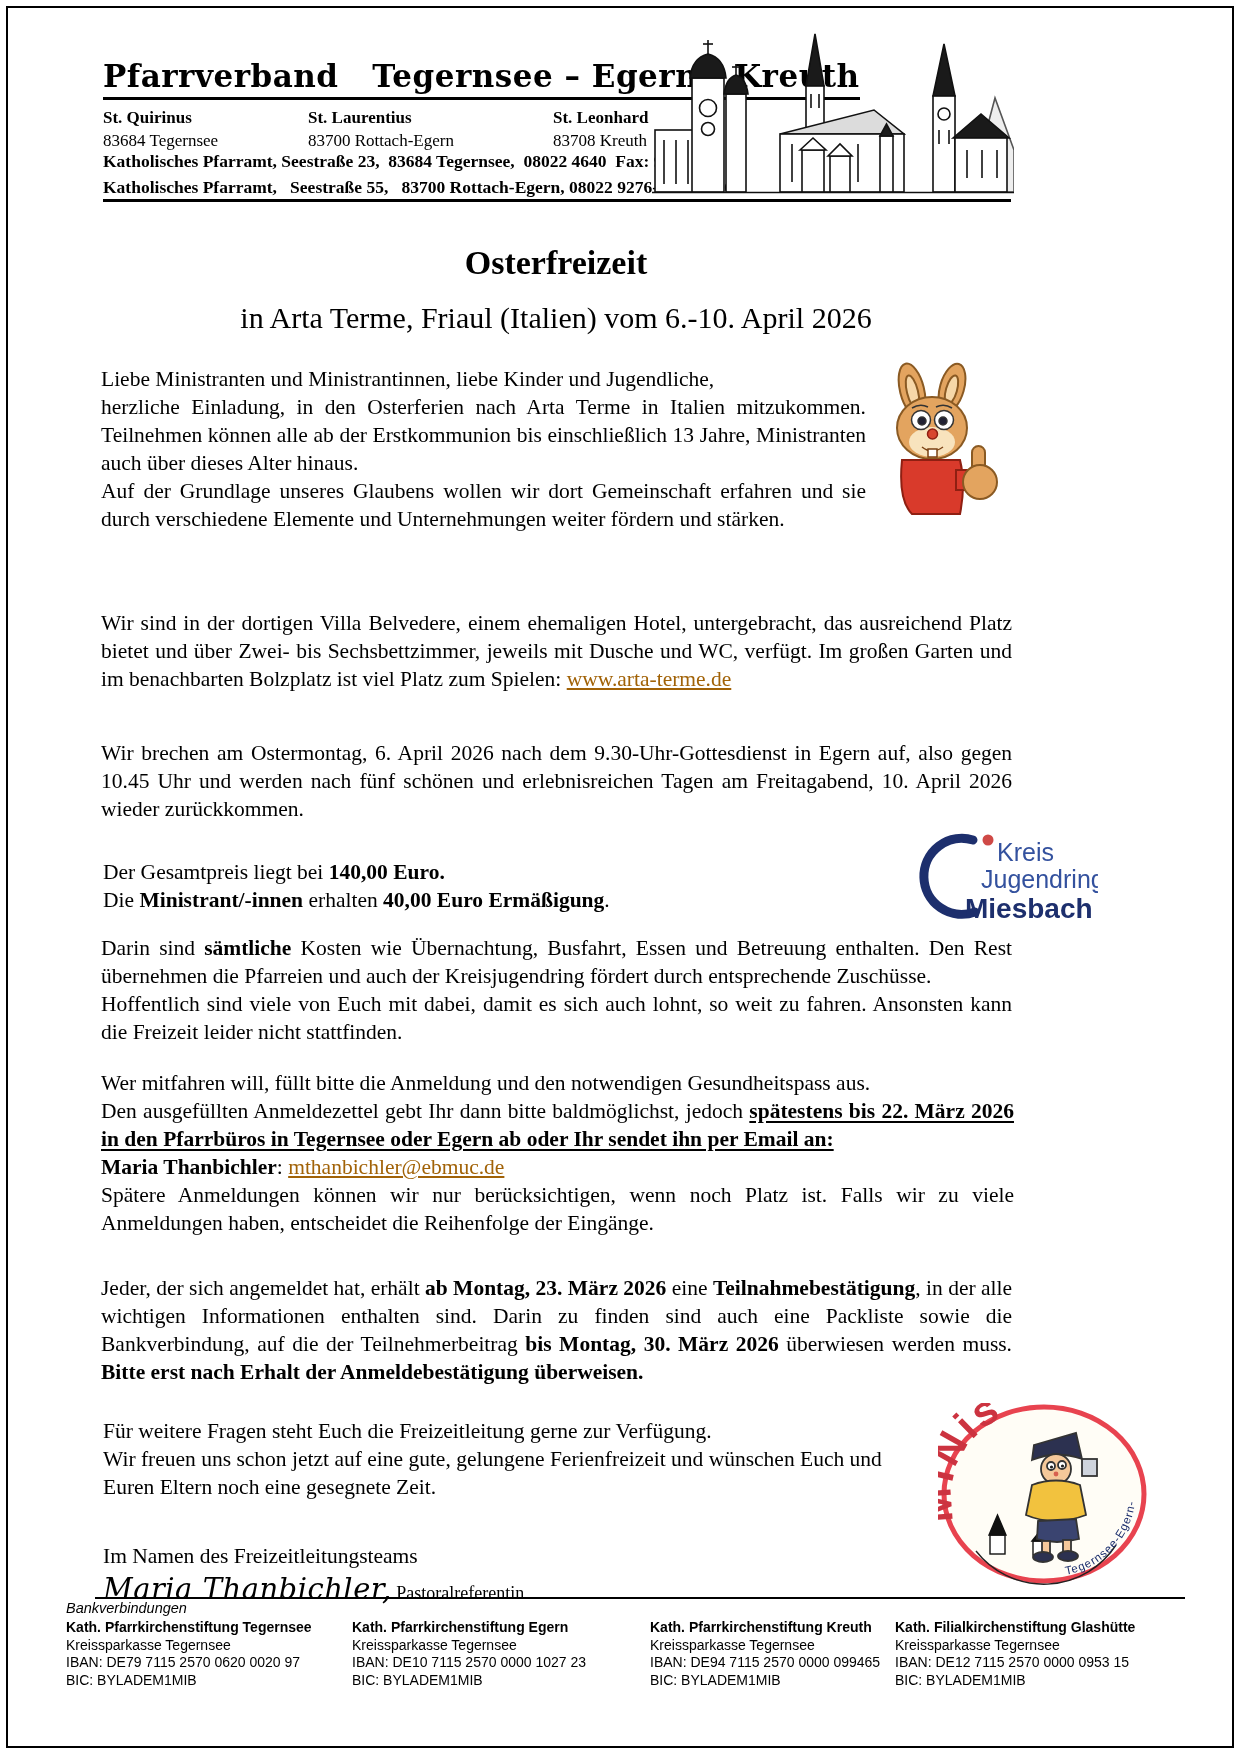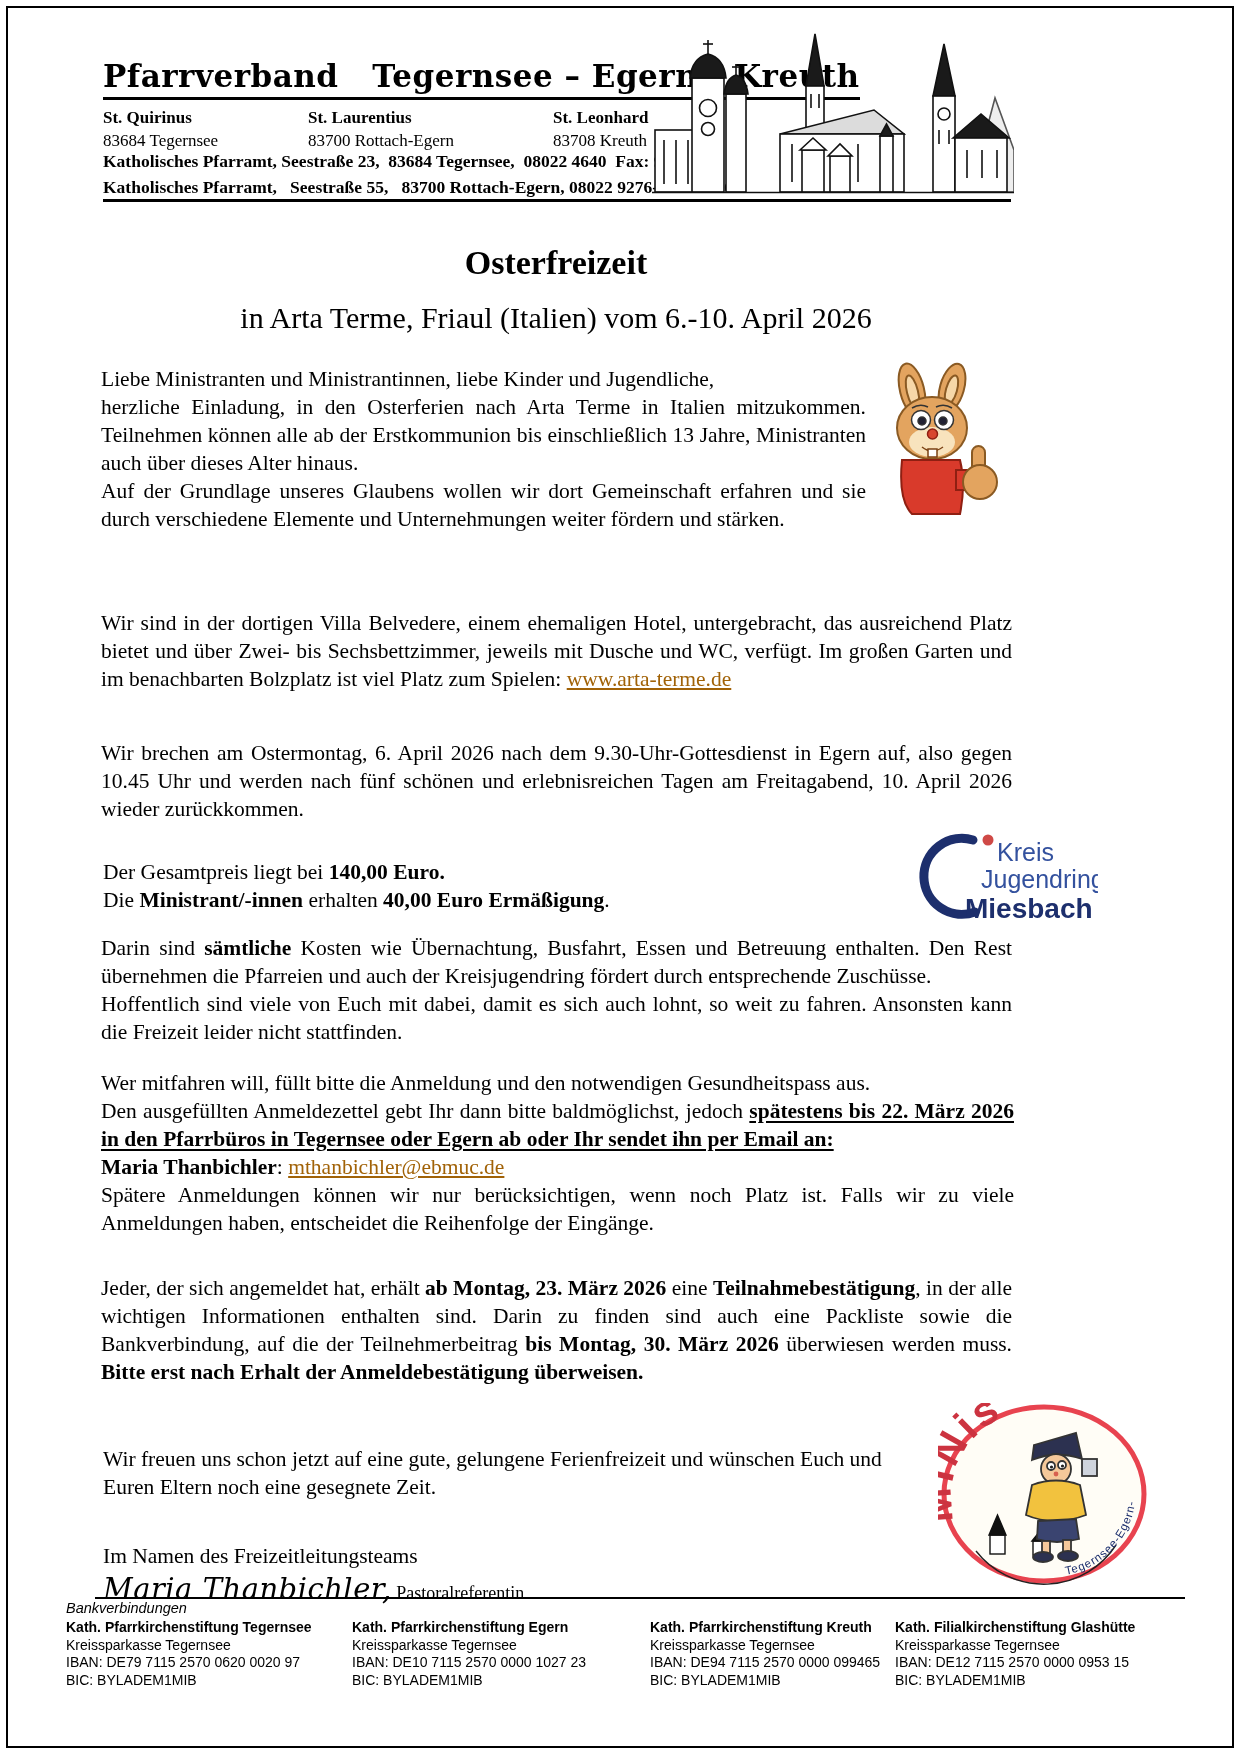--- a/index.html
+++ b/index.html
@@ -155,21 +155,21 @@
   <text x="78" y="60" font-family="Liberation Sans, sans-serif" font-size="25" fill="#33519e">Jugendring</text>
   <text x="62" y="90" font-family="Liberation Sans, sans-serif" font-size="28" font-weight="bold" fill="#1d2f6d">Miesbach</text>
 </svg>
 
 <div class="abs body-text" style="left:101px;top:934px;width:911px;"><span>Darin sind </span><span class="b">sämtliche</span><span> Kosten wie Übernachtung, Busfahrt, Essen und Betreuung enthalten. Den Rest übernehmen die Pfarreien und auch der Kreisjugendring fördert durch entsprechende Zuschüsse.</span><br><span>Hoffentlich sind viele von Euch mit dabei, damit es sich auch lohnt, so weit zu fahren. Ansonsten kann die Freizeit leider nicht stattfinden.</span></div>
 
 <div class="abs body-text" style="left:101px;top:1069px;width:913px;"><span>Wer mitfahren will, füllt bitte die Anmeldung und den notwendigen Gesundheitspass aus.</span><br><span>Den ausgefüllten Anmeldezettel gebt Ihr dann bitte baldmöglichst, jedoch </span><span class="b u">spätestens bis 22. März 2026 in den Pfarrbüros in Tegernsee oder Egern ab oder Ihr sendet ihn per Email an:</span><br><span class="b">Maria Thanbichler</span><span>: </span><a class="lnk" href="#">mthanbichler@ebmuc.de</a><br><span>Spätere Anmeldungen können wir nur berücksichtigen, wenn noch Platz ist. Falls wir zu viele Anmeldungen haben, entscheidet die Reihenfolge der Eingänge.</span></div>
 
 <div class="abs body-text" style="left:101px;top:1274px;width:911px;"><span>Jeder, der sich angemeldet hat, erhält </span><span class="b">ab Montag, 23. März 2026</span><span> eine </span><span class="b">Teilnahmebestätigung</span><span>, in der alle wichtigen Informationen enthalten sind. Darin zu finden sind auch eine Packliste sowie die Bankverbindung, auf die der Teilnehmerbeitrag </span><span class="b">bis Montag, 30. März 2026</span><span> überwiesen werden muss. </span><span class="b">Bitte erst nach Erhalt der Anmeldebestätigung überweisen.</span></div>
 
-<div class="abs body-text left-al" style="left:103px;top:1417px;width:800px;"><br><span>Wir freuen uns schon jetzt auf eine gute, gelungene Ferienfreizeit und wünschen Euch und Euren Eltern noch eine gesegnete Zeit.</span></div>
+<div class="abs body-text left-al" style="left:103px;top:1417px;width:800px;"><span>Für weitere Fragen steht Euch die Freizeitleitung gerne zur Verfügung.</span><br><span>Wir freuen uns schon jetzt auf eine gute, gelungene Ferienfreizeit und wünschen Euch und Euren Eltern noch eine gesegnete Zeit.</span></div>
 
 <svg class="abs" style="left:938px;top:1403px;" width="212" height="182" viewBox="0 0 212 182">
   <defs>
     <path id="arcTop" d="M 18 122 A 86 86 0 0 1 150 24"></path>
     <path id="arcBottom" d="M 126 172 A 84 84 0 0 0 197 100"></path>
   </defs>
   <ellipse cx="106" cy="91" rx="100" ry="87" fill="#fffdf6" stroke="#e8434f" stroke-width="5"></ellipse>
   <path d="M 38 148 A 86 86 0 0 0 178 142" fill="none" stroke="#222" stroke-width="1.4"></path>
 
   <g stroke="#111" stroke-width="1.4" fill="#fff">

